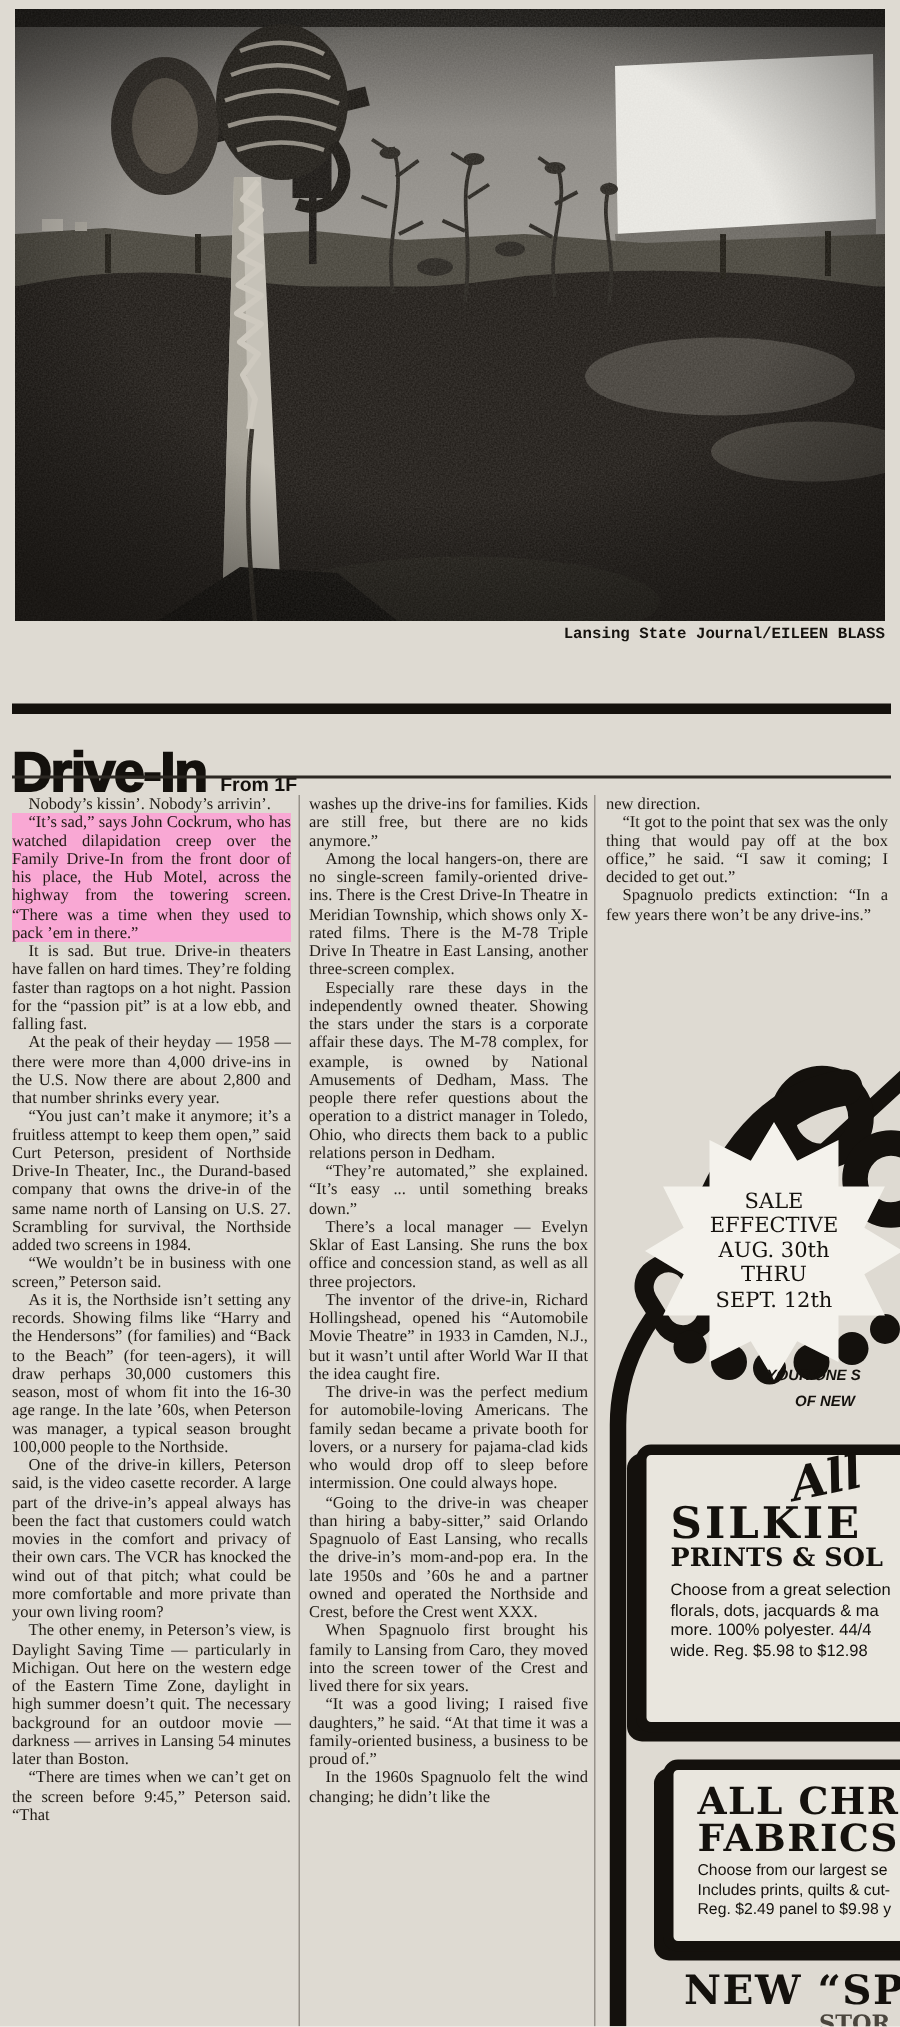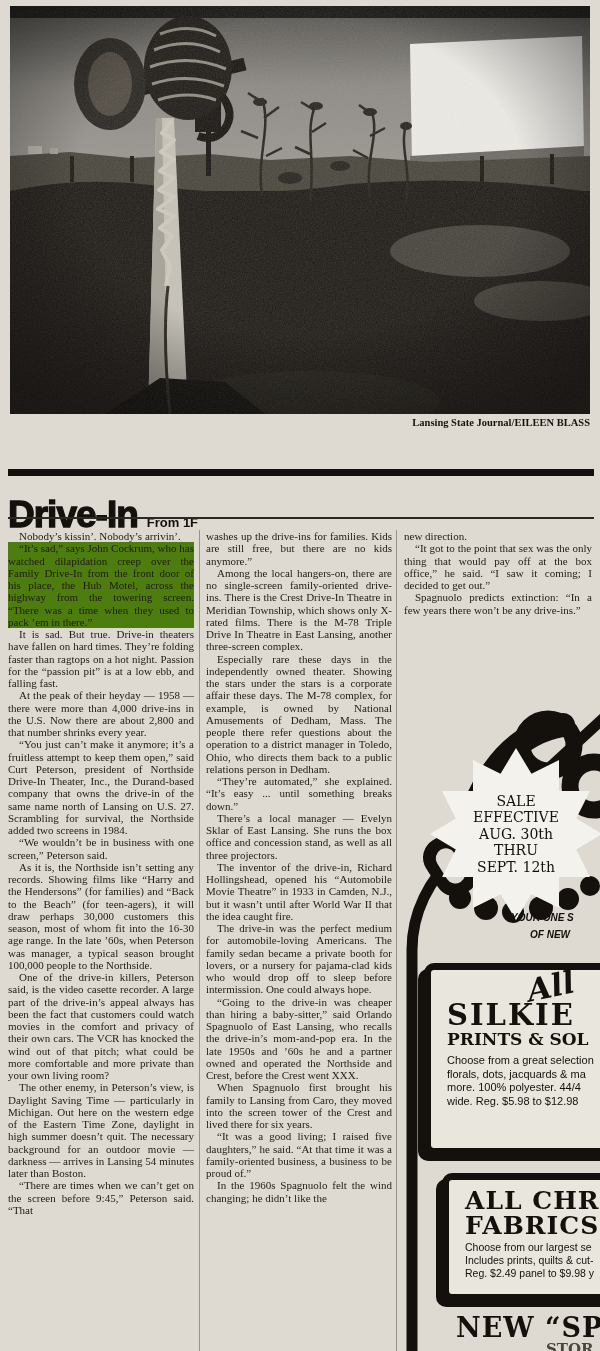--- a/index.html
+++ b/index.html
@@ -1,32 +1,32 @@
 <!DOCTYPE html>
 <html><head>
 <meta charset="utf-8">
 <style>
   html,body{margin:0;padding:0;}
   .page{position:relative;width:600px;height:1351px;background:#dedad2;overflow:hidden;
         font-family:"Liberation Serif",serif;color:#1e1a15;}
   .photo{position:absolute;left:10px;top:6px;}
-  .credit{position:absolute;right:10px;top:417px;font-family:Liberation Serif, serif;
+  .credit{position:absolute;right:10px;top:417px;font-family:Liberation Mono, monospace;
           font-weight:bold;font-size:10.5px;color:#16130f;text-align:right;}
   .caption{position:absolute;left:10px;top:432px;width:580px;font-family:"Liberation Sans",sans-serif;
            font-weight:bold;font-size:12.5px;line-height:14.5px;text-align:justify;color:#14110d;}
   .rule-thick{position:absolute;left:8px;top:469px;width:586px;height:7px;background:#14110d;}
   .rule-thin{position:absolute;left:8px;top:517px;width:586px;height:2px;background:#2c2823;}
   .headline{position:absolute;left:8px;top:494px;font-family:"Liberation Sans",sans-serif;color:#14110d;white-space:nowrap;}
   .hl-title{font-size:37px;font-weight:bold;letter-spacing:-1px;-webkit-text-stroke:1.3px #14110d;}
   .hl-from{font-size:13px;font-weight:bold;margin-left:9px;}
   .col{position:absolute;top:530px;height:821px;overflow:hidden;font-size:11px;line-height:12.25px;
        text-align:justify;color:#201b15;}
   .col p{margin:0;text-indent:11px;}
   .col p.noindent{text-indent:0;}
-  .col p.hl{background:#4d7c0f;}
+  .col p.hl{background:#f9a8d4;}
   .col1{left:8px;width:186px;}
   .col2{left:206px;width:186px;}
   .col3{left:404px;width:188px;height:240px;}
   .colrule{position:absolute;top:530px;width:1px;height:821px;background:#97928a;}
   .r1{left:199px;} .r2{left:396px;}
   .ad{position:absolute;left:398px;top:690px;width:202px;height:661px;color:#14110d;}
   .ad-art{position:absolute;left:0;top:0;z-index:1;}
   .starburst{position:absolute;left:32px;top:58px;width:172px;height:172px;z-index:2;background:#f4f2ec;
      clip-path:polygon(100% 50%,85% 59%,93% 75%,75% 75%,75% 93%,59% 85%,50% 100%,41% 85%,25% 93%,25% 75%,7% 75%,15% 59%,0% 50%,15% 41%,7% 25%,25% 25%,25% 7%,41% 15%,50% 0%,59% 15%,75% 7%,75% 25%,93% 25%,85% 41%);
      display:flex;flex-direction:column;justify-content:center;align-items:center;text-align:center;}

